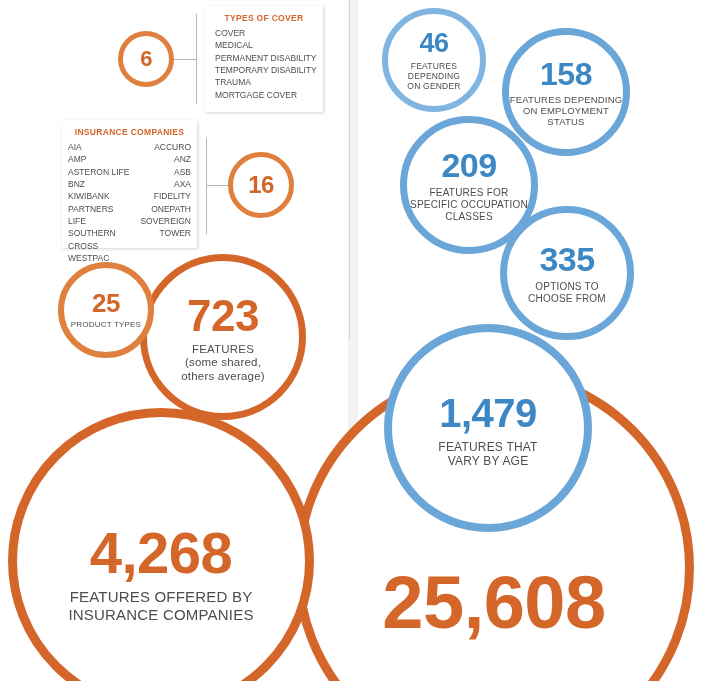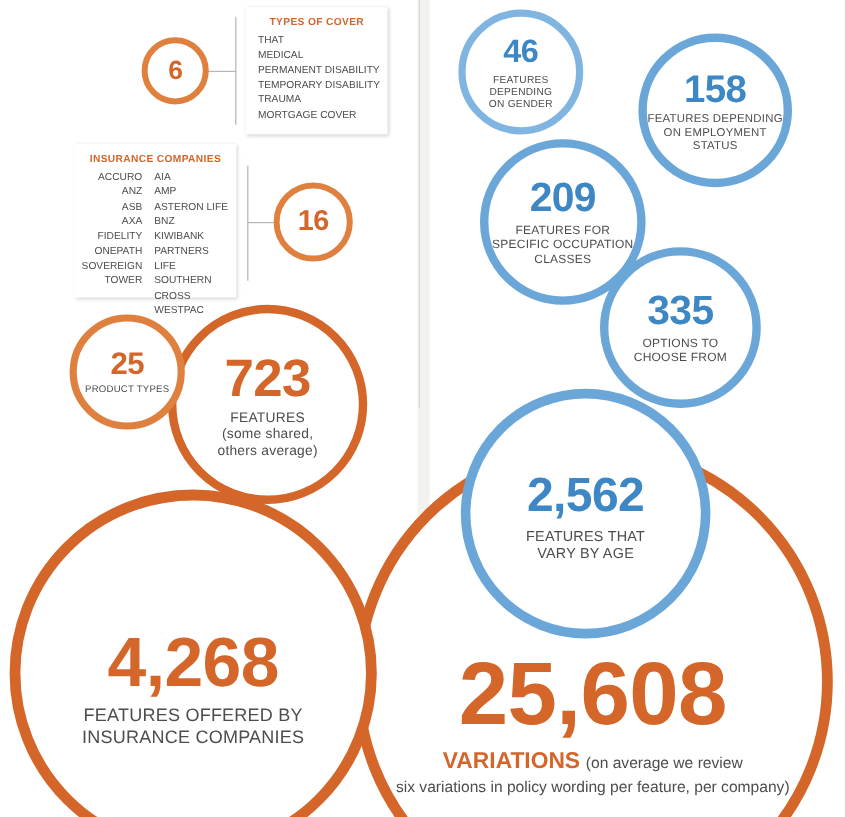--- a/index.html
+++ b/index.html
@@ -111,90 +111,83 @@
 
 <div id="canvas">
 
   <div class="bg-white-left"></div>
   <div class="bg-white-right"></div>
   <div class="divider" style="left:349px; top:0; height:340px;"></div>
 
   <div class="listbox" style="left:205px; top:6px; width:118px; height:106px; padding:7px 6px 6px 6px;">
     <div class="title">TYPES OF COVER</div>
     <div class="items items-single" style="margin-top:4px;">
-      <div>THAT</div>
+      <div>COVER</div>
       <div>MEDICAL</div>
       <div>PERMANENT DISABILITY</div>
       <div>TEMPORARY DISABILITY</div>
       <div>TRAUMA</div>
       <div>MORTGAGE COVER</div>
     </div>
   </div>
 
   <div class="conn conn-v" style="left:196px; top:14px; height:90px;"></div>
   <div class="conn conn-h" style="left:170px; top:59px; width:27px;"></div>
 
   <div class="ring orange-thin" style="left:118px; top:31px; width:56px; height:56px;">
     <div class="num orange" style="font-size:22px;">6</div>
   </div>
 
   <div class="listbox" style="left:62px; top:120px; width:135px; height:128px; padding:7px 6px 6px 6px;">
     <div class="title">INSURANCE COMPANIES</div>
     <div class="items items-two" style="margin-top:4px;">
+      <div class="col right">
+        <div>AIA</div>
+        <div>AMP</div>
+        <div>ASTERON LIFE</div>
+        <div>BNZ</div>
+        <div>KIWIBANK</div>
+        <div>PARTNERS LIFE</div>
+        <div>SOUTHERN CROSS</div>
+        <div>WESTPAC</div>
+      </div>
       <div class="col">
         <div>ACCURO</div>
         <div>ANZ</div>
         <div>ASB</div>
         <div>AXA</div>
         <div>FIDELITY</div>
         <div>ONEPATH</div>
         <div>SOVEREIGN</div>
         <div>TOWER</div>
       </div>
-      <div class="col right">
-        <div>AIA</div>
-        <div>AMP</div>
-        <div>ASTERON LIFE</div>
-        <div>BNZ</div>
-        <div>KIWIBANK</div>
-        <div>PARTNERS LIFE</div>
-        <div>SOUTHERN CROSS</div>
-        <div>WESTPAC</div>
-      </div>
     </div>
   </div>
 
   <div class="conn conn-v" style="left:206px; top:138px; height:96px;"></div>
   <div class="conn conn-h" style="left:206px; top:185px; width:22px;"></div>
 
   <div class="ring orange-thin" style="left:228px; top:152px; width:66px; height:66px;">
     <div class="num orange" style="font-size:24px;">16</div>
   </div>
 
   <div class="ring orange" style="left:294px; top:368px; width:400px; height:400px; border-width:9px;">
     <div class="num orange" style="font-size:74px; margin-top:70px;">25,608</div>
-    <div style="margin-top:10px;">
-      <div style="font-size:17px; color:#4d4d4d;">
-        <span style="color:#d4662a; font-weight:bold; font-size:19px;">VARIATIONS</span>
-        <span style="font-size:13px;">(on average we review</span>
-      </div>
-      <div style="font-size:13px; color:#4d4d4d; margin-top:2px;">six variations in policy wording per feature, per company)</div>
-    </div>
   </div>
 
   <div class="ring orange" style="left:8px; top:408px; width:306px; height:306px; border-width:9px;">
     <div class="num orange" style="font-size:58px; margin-top:26px;">4,268</div>
     <div class="cap" style="font-size:15px; margin-top:8px;">
       <div>FEATURES OFFERED BY</div>
       <div>INSURANCE COMPANIES</div>
     </div>
   </div>
 
   <div class="ring blue" style="left:384px; top:324px; width:208px; height:208px; border-width:8px;">
-    <div class="num blue" style="font-size:40px; margin-top:6px;">2,562</div>
+    <div class="num blue" style="font-size:40px; margin-top:6px;">1,479</div>
     <div class="cap" style="font-size:12px; margin-top:8px;">
       <div>FEATURES THAT</div>
       <div>VARY BY AGE</div>
     </div>
   </div>
 
   <div class="ring orange" style="left:140px; top:254px; width:166px; height:166px; border-width:7px;">
     <div class="num orange" style="font-size:44px; margin-top:4px;">723</div>
     <div class="cap" style="font-size:11.5px; margin-top:6px;">
       <div>FEATURES</div>
@@ -220,21 +213,21 @@
 
   <div class="ring blue" style="left:400px; top:116px; width:138px; height:138px; border-width:7px;">
     <div class="num blue" style="font-size:34px; margin-top:2px;">209</div>
     <div class="cap" style="font-size:10px; margin-top:6px;">
       <div>FEATURES FOR</div>
       <div>SPECIFIC OCCUPATION</div>
       <div>CLASSES</div>
     </div>
   </div>
 
-  <div class="ring blue" style="left:532px; top:28px; width:128px; height:128px; border-width:7px;">
+  <div class="ring blue" style="left:502px; top:28px; width:128px; height:128px; border-width:7px;">
     <div class="num blue" style="font-size:32px; margin-top:2px;">158</div>
     <div class="cap" style="font-size:9.5px; margin-top:5px;">
       <div>FEATURES DEPENDING</div>
       <div>ON EMPLOYMENT</div>
       <div>STATUS</div>
     </div>
   </div>
 
   <div class="ring blue-thin" style="left:382px; top:8px; width:104px; height:104px; border-width:6px;">
     <div class="num blue" style="font-size:27px; margin-top:2px;">46</div>

